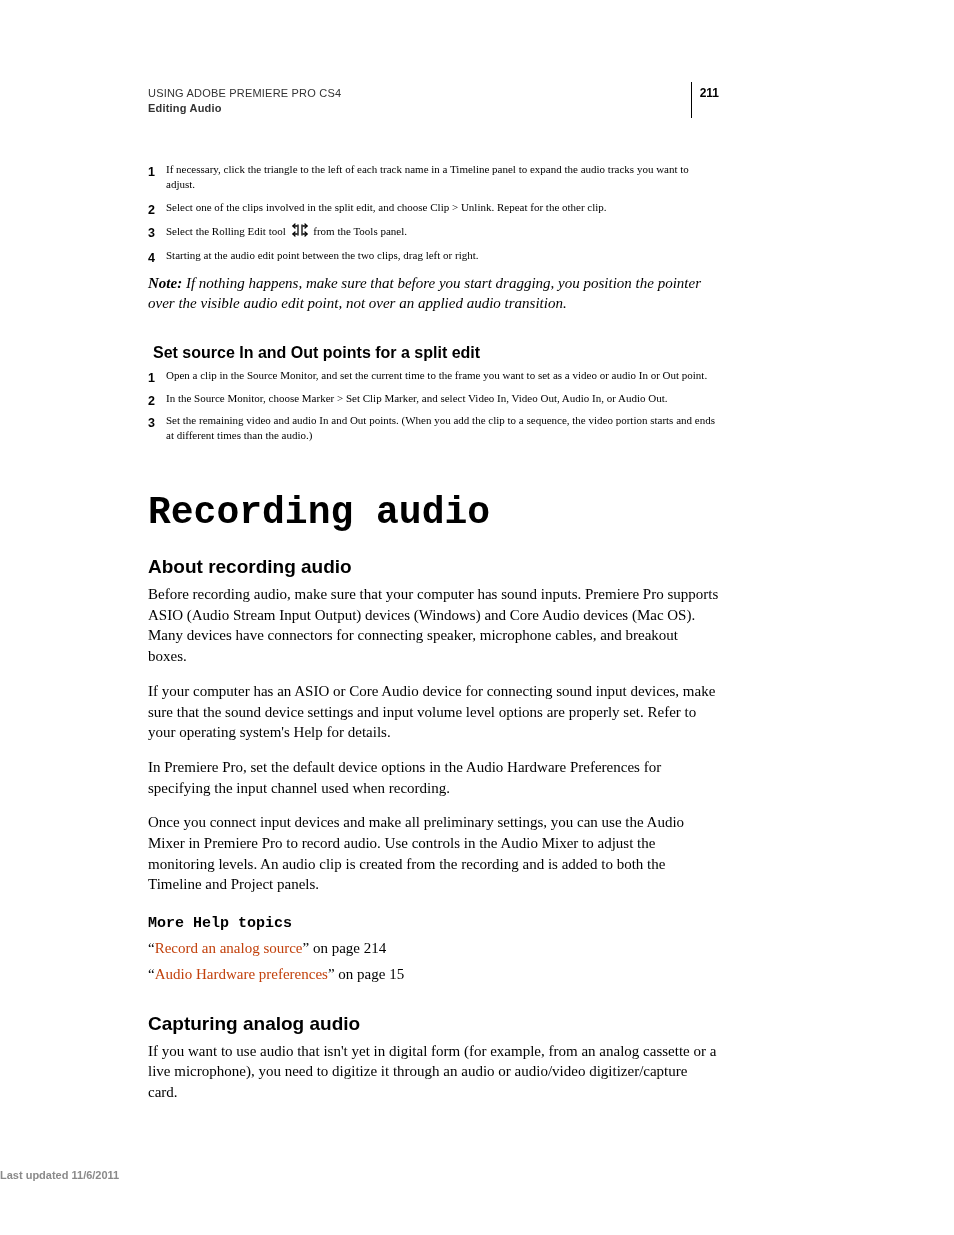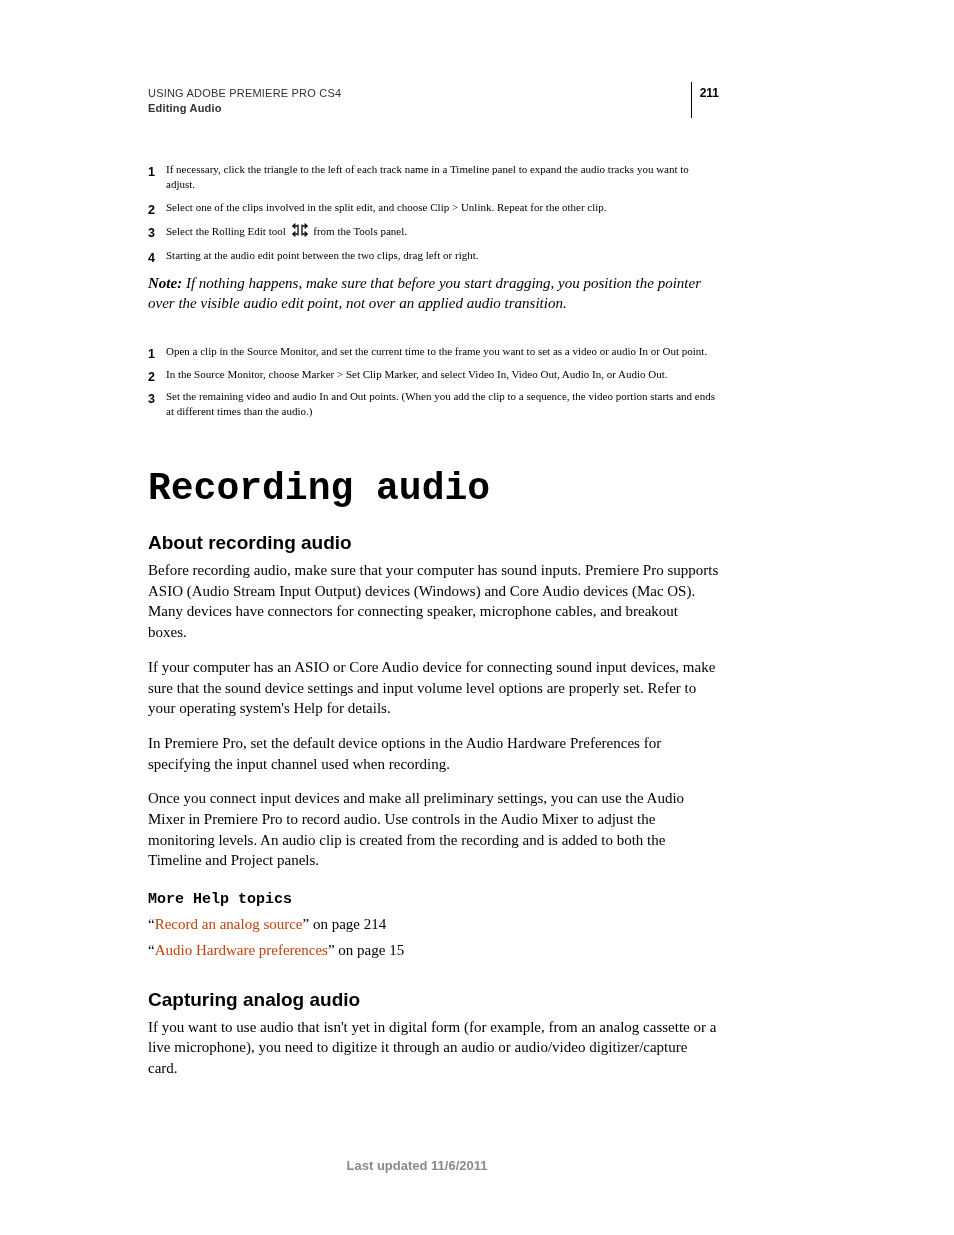--- a/index.html
+++ b/index.html
@@ -101,27 +101,27 @@
     margin: 20px 0 6px 0;
   }
   .xref {
     font-size: 15px;
     line-height: 1.35;
     margin: 0 0 6px 0;
   }
   .xref a { color: #c2410c; text-decoration: none; }
   .footer {
     position: absolute;
-    bottom: 62px;
+    bottom: 54px;
     left: 0;
     width: 100%;
-    text-align: center;
+    text-align: left;
     font-family: "Myriad Pro", "Segoe UI", Arial, sans-serif;
     font-weight: 600;
-    font-size: 13px;
+    font-size: 11px;
     color: #8a8a8a;
   }
   .tool-icon {
     display: inline-block;
     vertical-align: -2px;
     margin: 0 2px;
   }
   .block { margin-bottom: 28px; }
   .sec2 { margin-top: 28px; }
 </style>
@@ -163,20 +163,21 @@
         <span> from the Tools panel.</span>
       </li>
       <li><span>Starting at the audio edit point between the two clips, drag left or right.</span></li>
     </ol>
     <p class="note">
       <span class="label">Note:</span><span class="text"> If nothing happens, make sure that before you start dragging, you position the pointer over the visible audio edit point, not over an applied audio transition.</span>
     </p>
   </div>
 
   <div class="block">
+    <div class="h3 leadspace"> Set source In and Out points for a split edit</div>
     <ol class="steps">
       <li><span>Open a clip in the Source Monitor, and set the current time to the frame you want to set as a video or audio In or Out point.</span></li>
       <li><span>In the Source Monitor, choose Marker &gt; Set Clip Marker, and select Video In, Video Out, Audio In, or Audio Out.</span></li>
       <li><span>Set the remaining video and audio In and Out points. (When you add the clip to a sequence, the video portion starts and ends at different times than the audio.)</span></li>
     </ol>
   </div>
 
   <div class="h1">Recording audio</div>
 
   <div>

